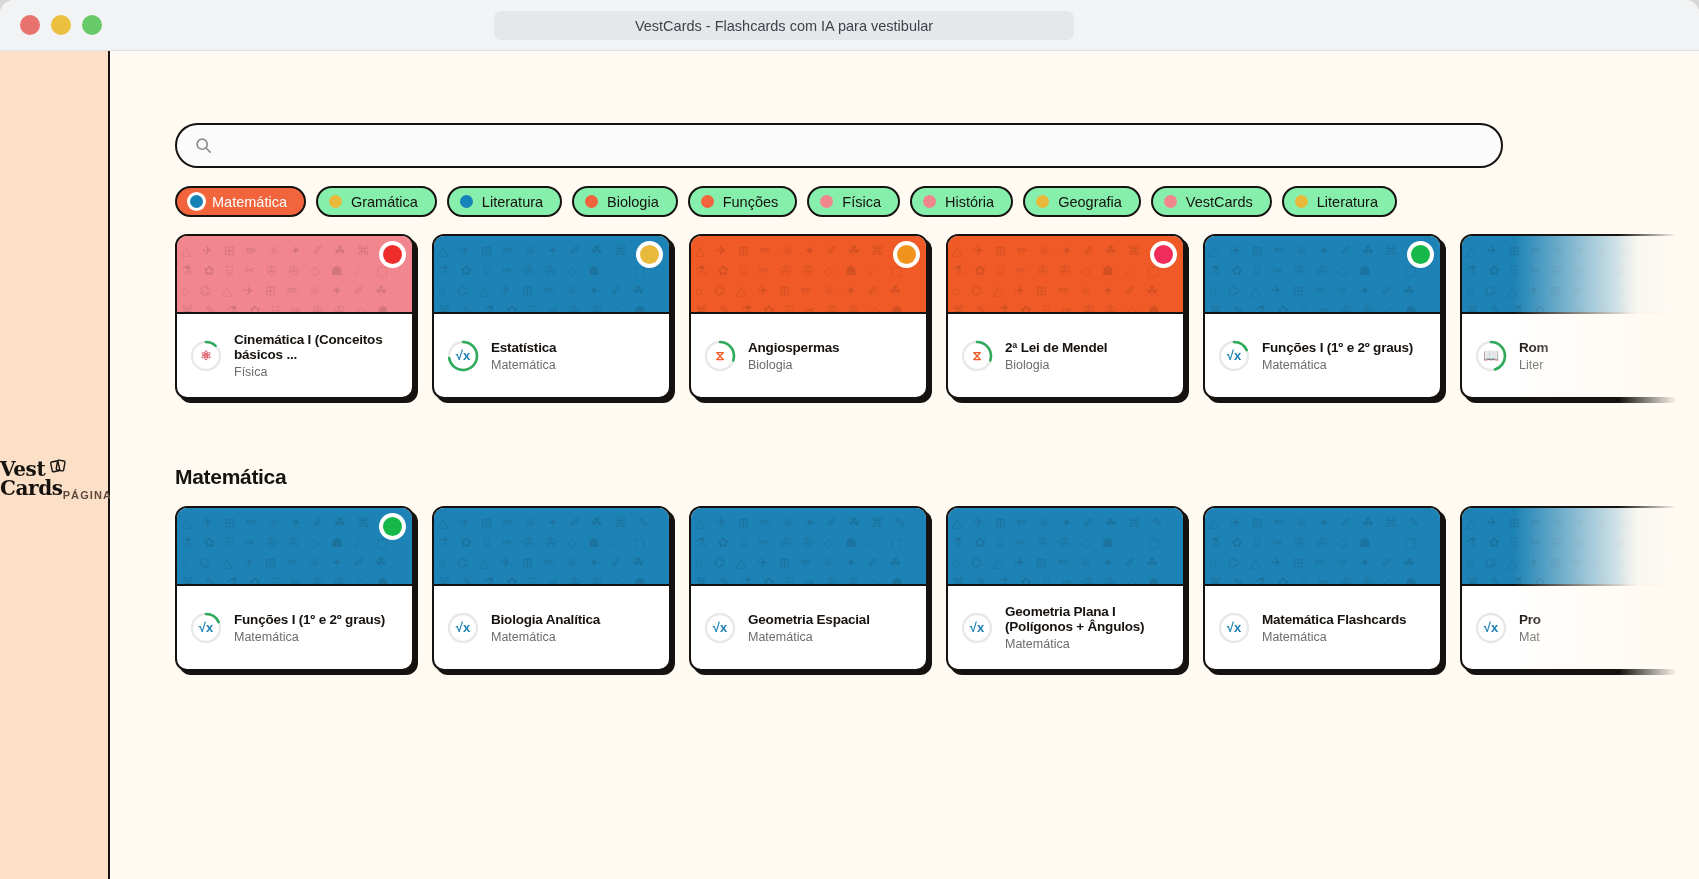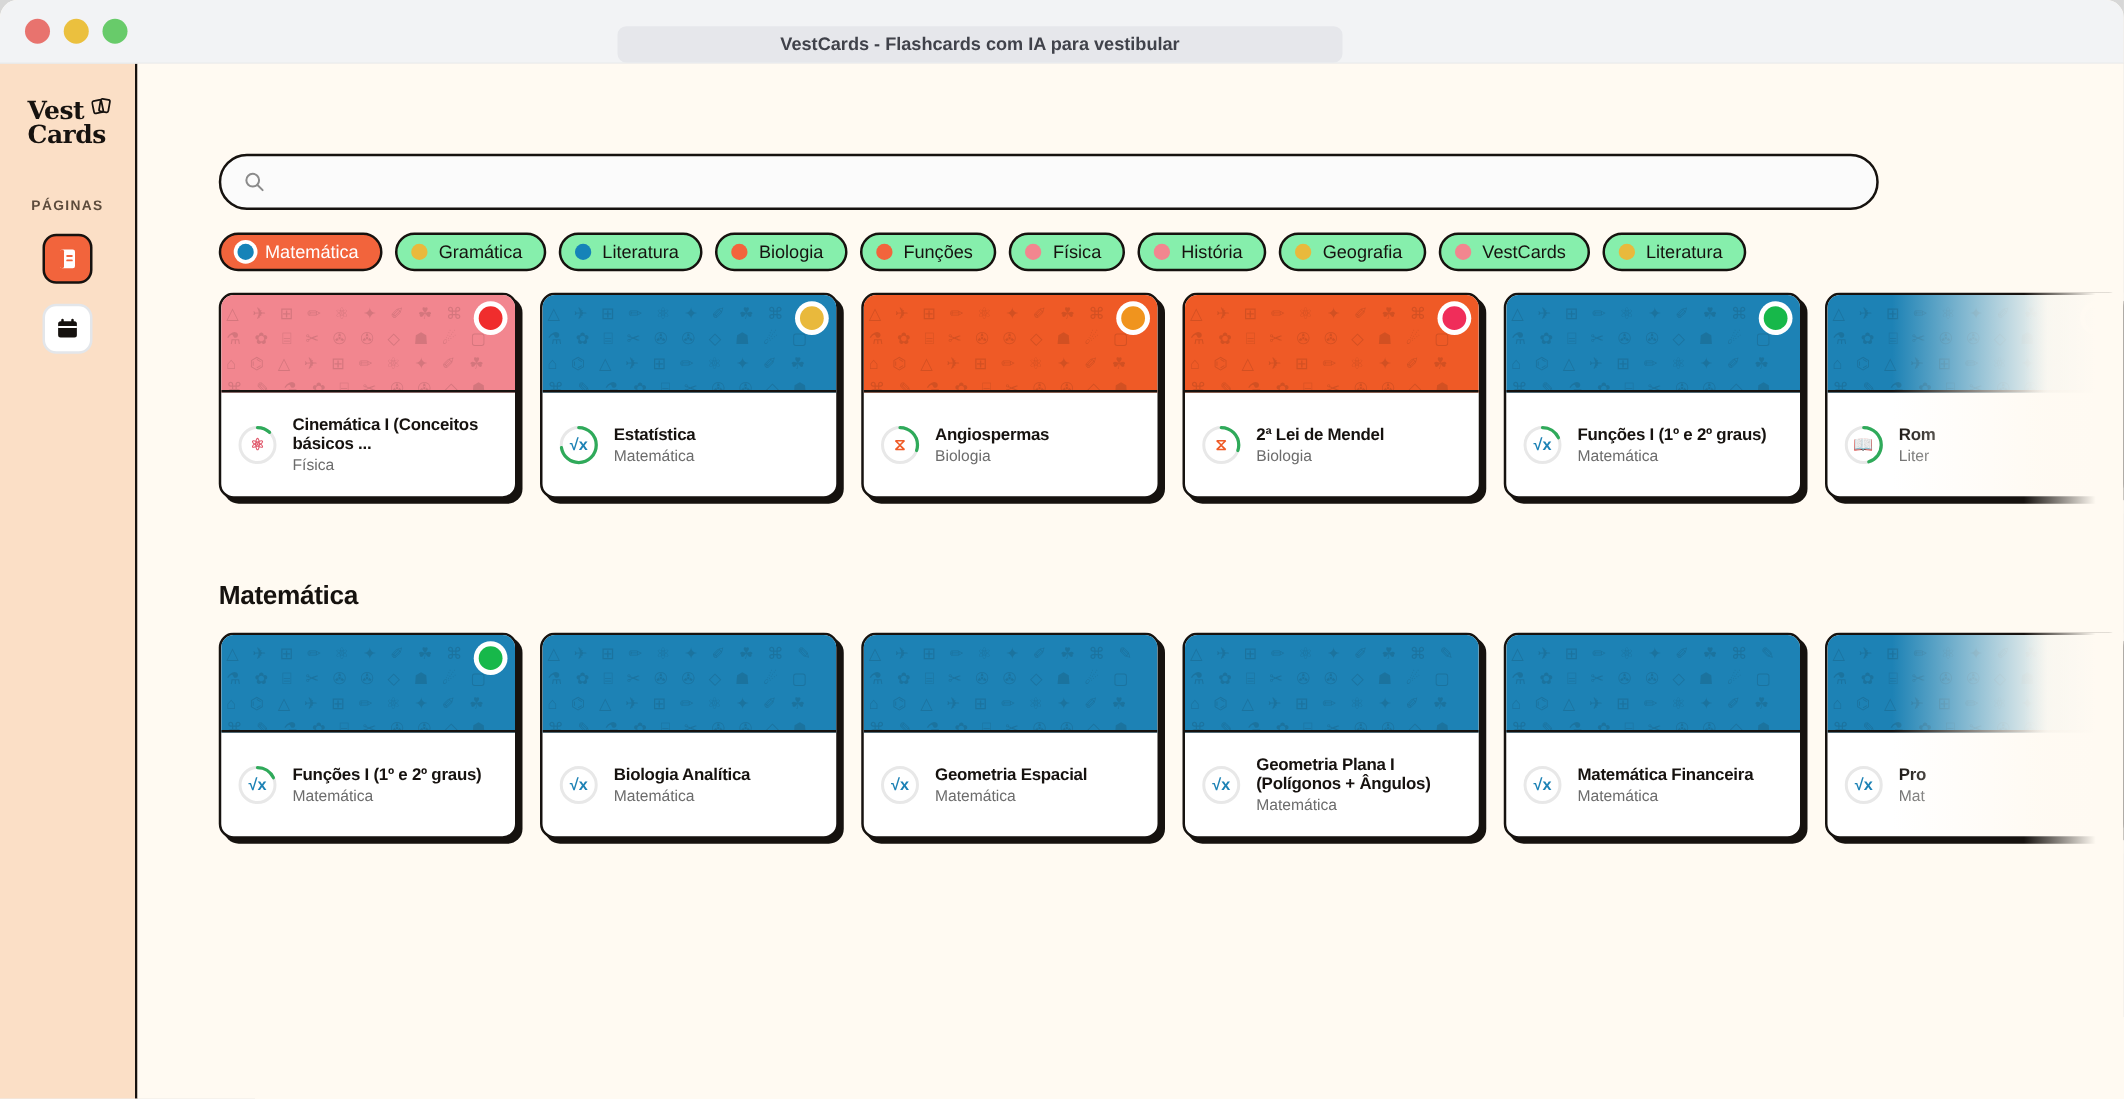--- a/index.html
+++ b/index.html
@@ -26,36 +26,36 @@
     border-radius: 14px 14px 0 0;
     display: flex; align-items: center;
   }
   .traffic { display: flex; gap: 11px; margin-left: 20px; }
   .dot { width: 20px; height: 20px; border-radius: 50%; }
   .dot.red { background: #e8736e; }
   .dot.yellow { background: #ebc03e; }
   .dot.green { background: #68cb6a; }
   .title-pill {
     position: absolute;
-    left: 494px; top: 21px;
+    left: 494px; top: 11px;
     width: 580px; height: 29px;
     background: #e6e7eb;
     border-radius: 7px;
     display: flex; align-items: center; justify-content: center;
-    font-size: 14.5px; color: #40424a; font-weight: bold;
+    font-size: 14.5px; color: #40424a;
   }
   
   .body-area { display: flex; height: 828px; }
   
   .sidebar {
     width: 110px; flex: 0 0 110px;
     background: #fbdfc6;
     border-right: 2px solid #16120f;
     padding-top: 18px;
-    display: flex; flex-direction: column; align-items: center;
+    display: flex; flex-direction: row; align-items: center;
   }
   .logo {
     font-family: "DejaVu Serif", serif;
     font-weight: bold;
     font-size: 20px; line-height: 19px;
     color: #16120f;
     letter-spacing: -0.4px;
     margin-top: 10px;
     position: relative;
     text-align: left;
@@ -544,21 +544,21 @@
       </div>
       <div class="deck-info">
         <div class="ring">
                     <svg width="34" height="34" viewBox="0 0 34 34">
       <circle cx="17" cy="17" r="14" fill="none" stroke="#e8e8e8" stroke-width="2.4"></circle>
       <circle cx="17" cy="17" r="14" fill="none" stroke="#cfcfcf" stroke-width="2.6" stroke-linecap="round" stroke-dasharray="87.96459430051421" stroke-dashoffset="87.96459430051421" transform="rotate(-90 17 17)"></circle>
     </svg>
     <span class="emoji" style="color:#1d82b5;font-weight:bold">√x</span>
                   </div>
         <div class="deck-text">
-          <div class="deck-name">Matemática Financeira</div>
+          <div class="deck-name">Matemática Flashcards</div>
           <div class="deck-subject">Matemática</div>
         </div>
       </div>
               </div>
               <div class="deck-card fade-card">
       <div class="deck-banner" style="background:#1d82b5">
         <div class="pattern">△✈⊞✏⚛✦✐☘⌘✎⚗✿⌸✂✇✇◇☗☄▢⌂⌬△✈⊞✏⚛✦✐☘⌘✎⚗✿⌸✂✇✇◇☗</div>
 
       </div>
       <div class="deck-info">

